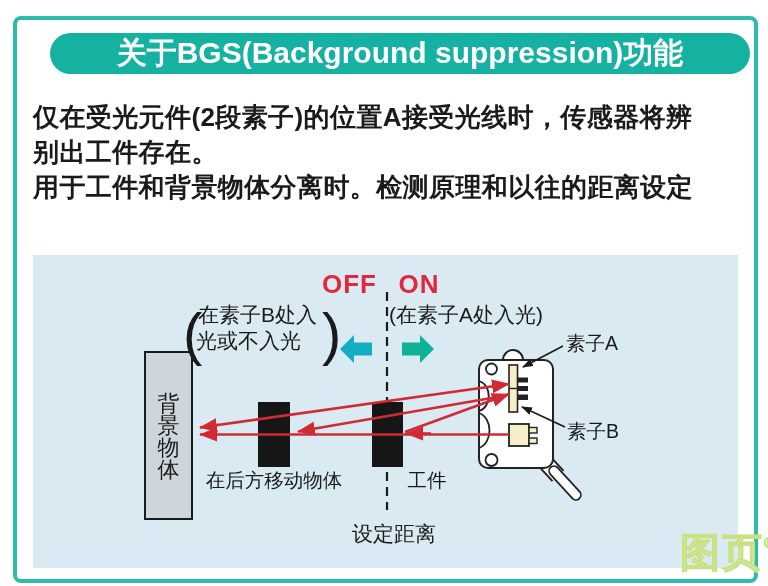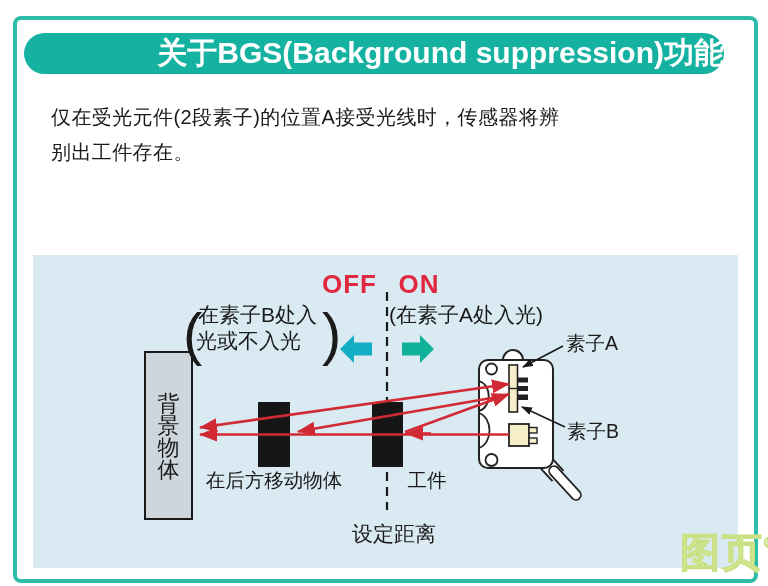--- a/index.html
+++ b/index.html
@@ -1,24 +1,24 @@
 <!DOCTYPE html>
 <html><head>
 <meta charset="utf-8">
 <style>
   html,body{margin:0;padding:0;background:#fff;}
   .page{position:relative;width:768px;height:586px;background:#ffffff;overflow:hidden;
         font-family:"Liberation Sans",sans-serif;color:#1a1a1a;}
   .frame{position:absolute;left:13px;top:16px;width:745px;height:567px;
          border:4px solid #2ebcaa;border-radius:8px;box-sizing:border-box;}
-  .title-pill{position:absolute;left:24px;top:33px;width:700px;height:41px;
-              background:#16b2a1;border-radius:21px;display:flex;align-items:center;justify-content:flex-end;}
+  .title-pill{position:absolute;left:50px;top:33px;width:700px;height:41px;
+              background:#16b2a1;border-radius:21px;display:flex;align-items:center;justify-content:center;}
   .title-pill .t{color:#ffffff;font-size:30px;font-weight:700;letter-spacing:0px;white-space:nowrap;}
-  .desc{position:absolute;left:51px;top:100px;width:710px;font-size:20px;line-height:35px;
-        letter-spacing:0.4px;font-weight:400;}
+  .desc{position:absolute;left:33px;top:100px;width:710px;font-size:26px;line-height:35px;
+        letter-spacing:0.4px;font-weight:700;}
   .desc div{white-space:nowrap;}
   .diagram{position:absolute;left:33px;top:255px;width:705px;height:313px;background:#daeaf2;}
   .watermark{position:absolute;left:638px;top:525px;z-index:6;font-weight:700;
              color:#dcee9f;-webkit-text-stroke:1px #c9e184;letter-spacing:2px;white-space:nowrap;}
   .watermark .wm{font-size:40px;margin-left:42px;}
   .watermark sup{font-size:15px;vertical-align:18px;letter-spacing:0;}
   
   text{fill:#1a1a1a;font-family:"Liberation Sans",sans-serif;}
   .st{fill:#e02840;font-size:26px;font-weight:700;letter-spacing:1px;}
   .note{font-size:21px;}
@@ -34,20 +34,21 @@
 
   <div class="frame"></div>
 
   <div class="title-pill">
     <span class="t">关于BGS(Background suppression)功能</span>
   </div>
 
   <div class="desc">
     <div>仅在受光元件(2段素子)的位置A接受光线时，传感器将辨</div>
     <div>别出工件存在。</div>
+    <div>用于工件和背景物体分离时。检测原理和以往的距离设定</div>
   </div>
 
   <div class="diagram">
     <svg width="705" height="313" viewBox="0 0 705 313">
       <defs>
         <marker id="ra" markerUnits="userSpaceOnUse" markerWidth="20" markerHeight="14" refX="17" refY="7" orient="auto-start-reverse">
           <path d="M0,0 L18,7 L0,14 Z" fill="#d22a35"></path>
         </marker>
         <marker id="ba" markerUnits="userSpaceOnUse" markerWidth="12" markerHeight="9" refX="10" refY="4" orient="auto">
           <path d="M0,0 L11,4 L0,8 Z" fill="#1a1a1a"></path>

